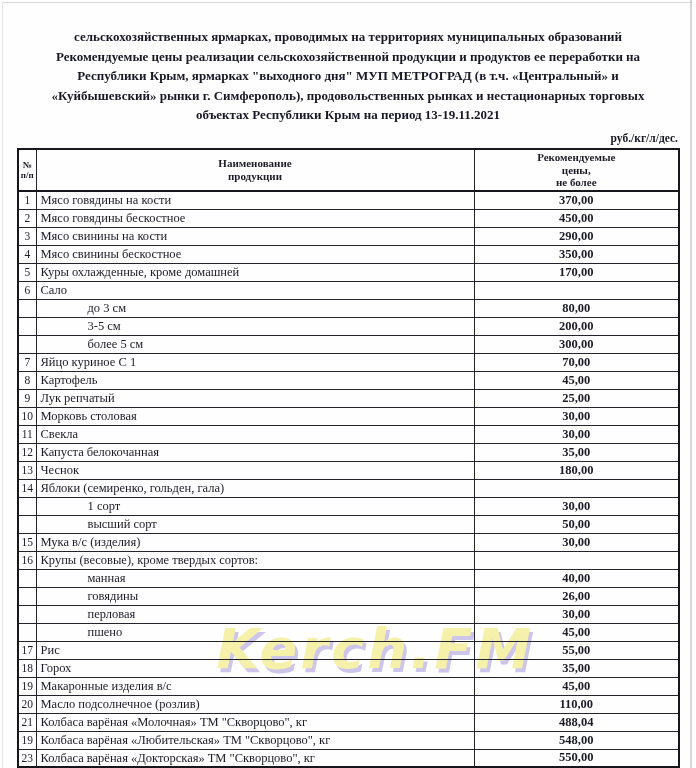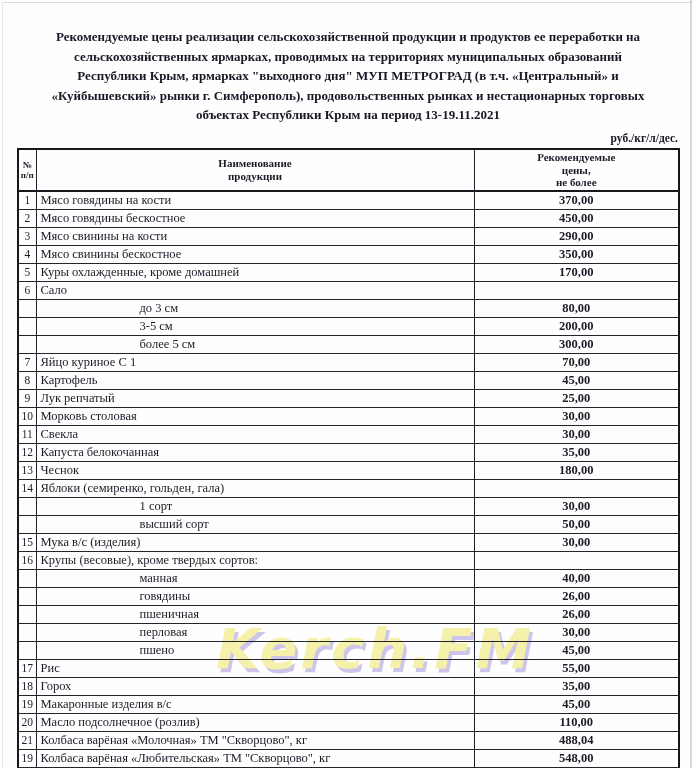--- a/index.html
+++ b/index.html
@@ -53,21 +53,21 @@
   col.c-name  { width: 438px; }
   col.c-price { width: 205px; }
 
   th.h-num   { font-size: 9px;  line-height: 10.5px; padding: 0 1px; }
   th.h-name  { font-size: 11px; line-height: 13px; margin-left: 14px; }
   th.h-price { font-size: 11px; line-height: 12.5px; }
 
   .price-table tbody tr { height: 18px; }
   td.cell-num   { text-align: center; font-size: 11.5px; padding: 0 1px; }
   td.cell-name  { font-size: 12.5px; line-height: 16px; white-space: nowrap; }
-  td.cell-name.indent { padding-left: 103px; margin-top: 26px; }
+  td.cell-name.indent { padding-left: 51px; margin-top: 26px; }
   td.cell-price { text-align: center; font-weight: bold; font-size: 12.5px; margin-top: 31px; }
 
   .watermark {
     position: absolute; top: 616px; left: 216px;
     z-index: 0;
     font-family: "DejaVu Sans", sans-serif;
     font-weight: bold; font-style: italic;
     font-size: 56px; letter-spacing: 3px;
     color: #f6f0a2;
     text-shadow: 3px 4px 0 #c9bfe9;
@@ -78,22 +78,22 @@
 </head>
 <body>
 
 <div class="scan-top"></div>
 <div class="scan-left"></div>
 <div class="scan-right"></div>
 
 <div class="watermark">Kerch.FM</div>
 
 <div class="title-block">
+  <div class="line">сельскохозяйственных ярмарках, проводимых на территориях муниципальных образований</div>
   <div class="line">Рекомендуемые цены реализации сельскохозяйственной продукции и продуктов ее переработки на</div>
-  <div class="line">сельскохозяйственных ярмарках, проводимых на территориях муниципальных образований</div>
   <div class="line">Республики Крым, ярмарках "выходного дня" МУП МЕТРОГРАД (в т.ч. «Центральный» и</div>
   <div class="line">«Куйбышевский» рынки г. Симферополь), продовольственных рынках и нестационарных торговых</div>
   <div class="line">объектах Республики Крым на период 13-19.11.2021</div>
 </div>
 
 <div class="unit-label">руб./кг/л/дес.</div>
 
 <div class="table-wrap">
   <table class="price-table">
     <colgroup>
@@ -229,25 +229,20 @@
     <td class="cell-name indent">манная</td>
     <td class="cell-price">40,00</td>
   </tr>
         <tr>
     <td class="cell-num"></td>
     <td class="cell-name indent">говядины</td>
     <td class="cell-price">26,00</td>
   </tr>
         <tr>
     <td class="cell-num"></td>
-    <td class="cell-name indent">пшеничная</td>
-    <td class="cell-price">26,00</td>
-  </tr>
-        <tr>
-    <td class="cell-num"></td>
     <td class="cell-name indent">перловая</td>
     <td class="cell-price">30,00</td>
   </tr>
         <tr>
     <td class="cell-num"></td>
     <td class="cell-name indent">пшено</td>
     <td class="cell-price">45,00</td>
   </tr>
         <tr>
     <td class="cell-num">17</td>

